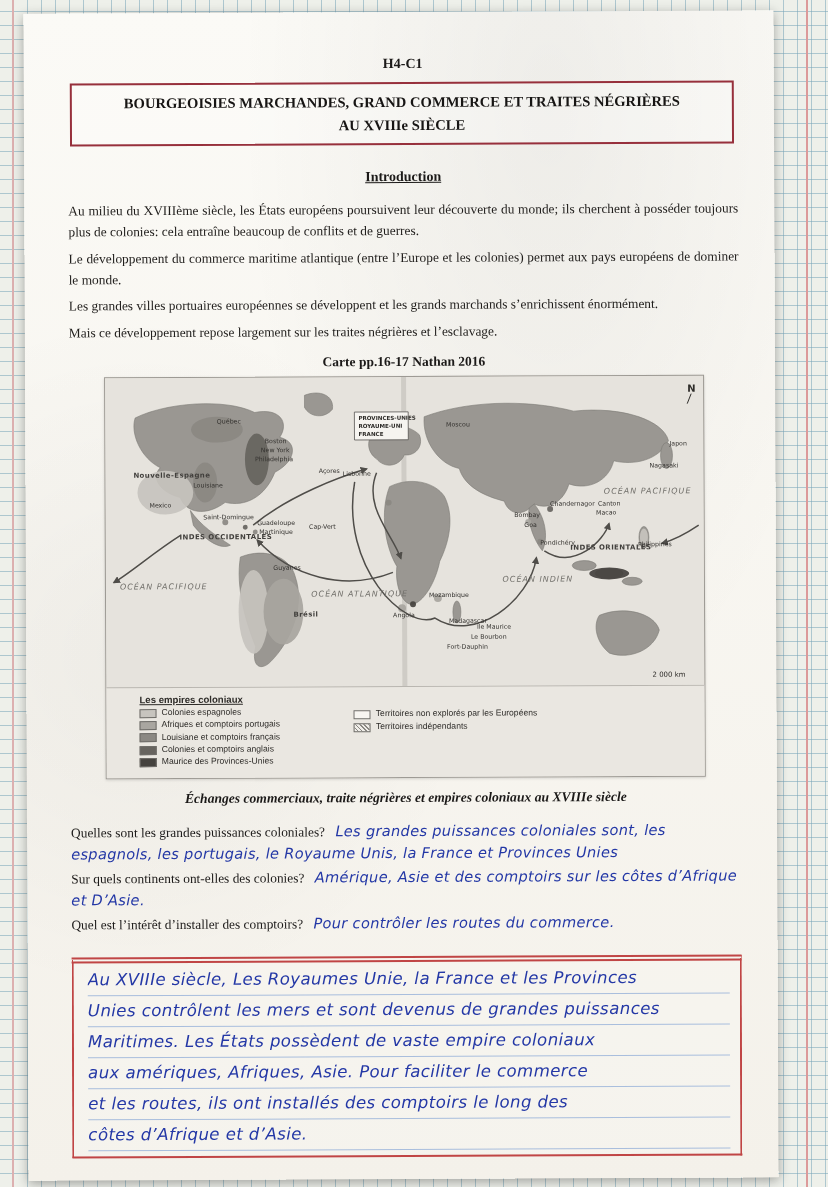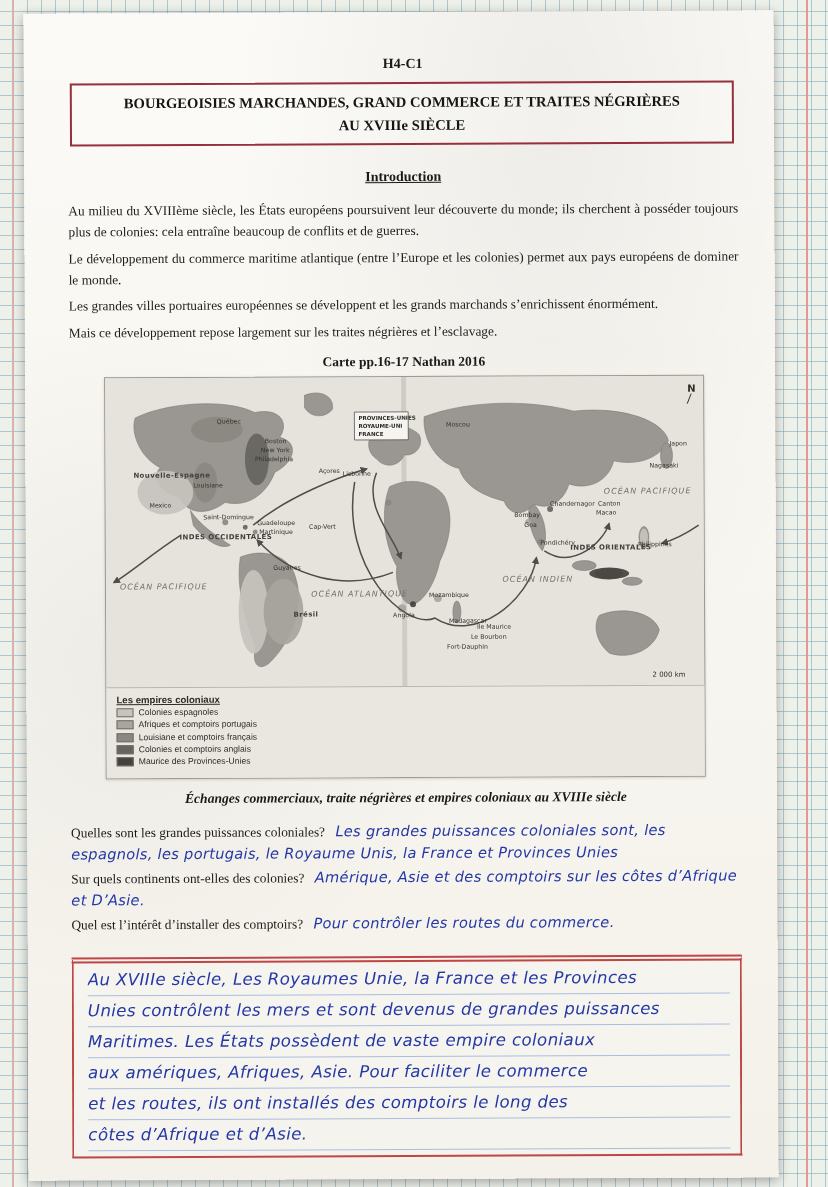--- a/index.html
+++ b/index.html
@@ -49,25 +49,25 @@
   .map-label{font-family:"DejaVu Sans",sans-serif;fill:#3a3835;}
   .ocean{font-size:8px;font-style:italic;fill:#72706b;letter-spacing:1px;}
   .region{font-size:7px;font-weight:bold;fill:#413f3c;letter-spacing:.4px;}
   .city{font-size:6.3px;fill:#34322f;}
   .inset{font-size:5.6px;font-weight:bold;fill:#2e2c29;}
   .scale{font-size:7px;fill:#2e2c29;}
   .compass{font-size:10px;font-weight:bold;fill:#2e2c29;}
 
   .legend{display:flex;gap:12px;padding:6px 10px 8px;background:#eae7e1;border-top:1px solid #b9b6b0;
     font-family:"Liberation Sans",sans-serif;font-size:8.6px;color:#2e2c29;}
-  .legend-col1{flex:0 0 35%;}
+  .legend-col1{flex:0 0 35%;margin-left:23px;}
   .legend-col2{flex:0 0 32%;padding-top:14px;}
   .legend-col3{flex:1;}
   .legend-title{font-weight:bold;text-decoration:underline;font-size:9.6px;margin-bottom:3px;}
-  .legend-row{display:flex;align-items:flex-start;gap:5px;margin:2.5px 0;line-height:1.15;}
+  .legend-row{display:flex;align-items:flex-end;gap:5px;margin:2.5px 0;line-height:1.15;}
   .swatch{width:15px;height:7px;border:1px solid #6f6d69;flex:0 0 auto;}
   .swatch.blank{background:#f7f5f1;}
   .swatch.hatch{background:repeating-linear-gradient(45deg,#f0eee9 0 2px,#8a8782 2px 3px);}
   .route-icon{width:17px;text-align:center;color:#4a4845;font-size:10px;line-height:1;flex:0 0 auto;}
 
   .map-caption-bottom{text-align:center;font-weight:bold;font-style:italic;font-size:13.6px;color:#1b1918;margin:12px 0 10px;}
 
   .qa-section{margin-top:2px;}
   .qa{margin:2px 0;line-height:1.5;font-size:13.4px;color:#1d1b1a;}
   .q{font-family:"Liberation Serif",serif;}
@@ -234,20 +234,30 @@
         </div>
         <div class="legend-row">
           <span class="swatch" style="background: rgb(103, 100, 95);"></span>
           <span>Colonies et comptoirs anglais</span>
         </div>
         <div class="legend-row">
           <span class="swatch" style="background: rgb(69, 66, 62);"></span>
           <span>Maurice des Provinces-Unies</span>
         </div>
       </div>
+      <div class="legend-col2">
+        <div class="legend-row">
+          <span class="swatch blank"></span>
+          <span>Territoires non explorés par les Européens</span>
+        </div>
+        <div class="legend-row">
+          <span class="swatch hatch"></span>
+          <span>Territoires indépendants</span>
+        </div>
+      </div>
     </div>
   </div>
 
   <div class="map-caption-bottom">Échanges commerciaux, traite négrières et empires coloniaux au XVIIIe siècle</div>
 
   <div class="qa-section">
     <div class="qa">
       <span class="q">Quelles sont les grandes puissances coloniales?</span>
       <span class="hand">Les grandes puissances coloniales sont, les espagnols, les portugais, le Royaume Unis, la France et Provinces Unies</span>
     </div>

